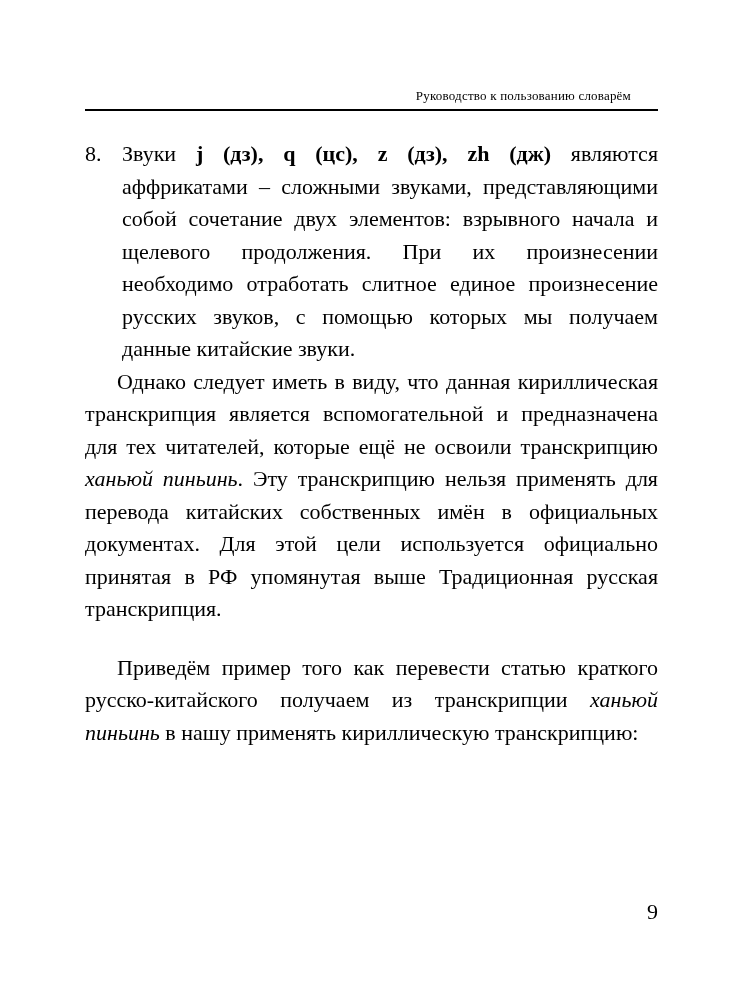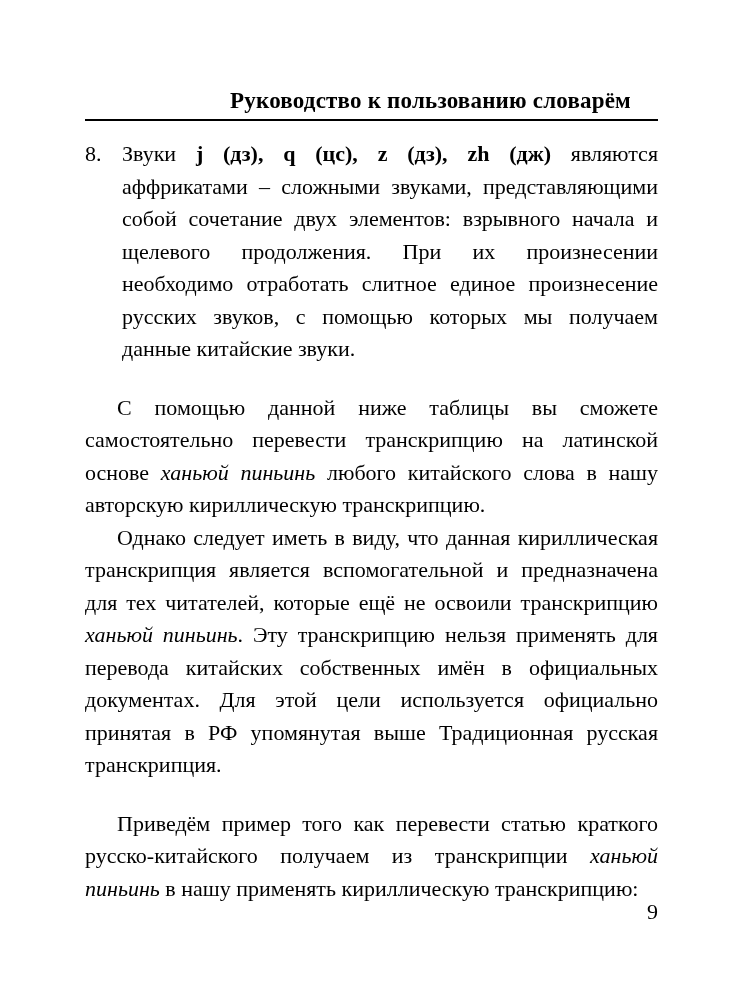--- a/index.html
+++ b/index.html
@@ -17,22 +17,22 @@
     color: #000000;
     overflow: hidden;
   }
   .running-header {
     position: absolute;
     top: 88px;
     left: 85px;
     width: 573px;
   }
   .header-title {
-    font-size: 23px;
-    font-weight: 700;
+    font-size: 13px;
+    font-weight: 400;
     text-align: right;
     padding-right: 27px;
     letter-spacing: 0.2px;
     white-space: nowrap;
   }
   .header-rule {
     margin-top: 5px;
     border-top: 2px solid #000000;
     height: 0;
   }
@@ -85,21 +85,20 @@
     <div class="header-rule"></div>
   </div>
 
   <div class="body-text">
 
     <div class="list-item">
       <span class="list-marker">8.</span>
       <div class="list-body"><span>Звуки </span><span class="seg-bold">j (дз), q (цс), z (дз), zh (дж)</span><span> являются аффрикатами – сложными звуками, представляющими собой сочетание двух элементов: взрывного начала и щелевого продолжения. При их произнесении необходимо отработать слитное единое произнесение русских звуков, с помощью которых мы получаем данные китайские звуки.</span></div>
     </div>
 
-    <p class="para gap-top"><span>С помощью данной ниже таблицы вы сможете самостоятельно перевести транскрипцию на латинской основе </span><span class="seg-italic">ханьюй пиньинь</span><span> любого китайского слова в нашу авторскую кириллическую транскрипцию.</span></p>
 
     <p class="para"><span>Однако следует иметь в виду, что данная кириллическая транскрипция является вспомогательной и предназначена для тех читателей, которые ещё не освоили транскрипцию </span><span class="seg-italic">ханьюй пиньинь</span><span>. Эту транскрипцию нельзя применять для перевода китайских собственных имён в официальных документах. Для этой цели используется официально принятая в РФ упомянутая выше Традиционная русская транскрипция.</span></p>
 
     <p class="para gap-top"><span>Приведём пример того как перевести статью краткого русско-китайского получаем из транскрипции </span><span class="seg-italic">ханьюй пиньинь</span><span> в нашу применять кириллическую транскрипцию:</span></p>
 
   </div>
 
   <div class="page-number">9</div>
 
 </div>

